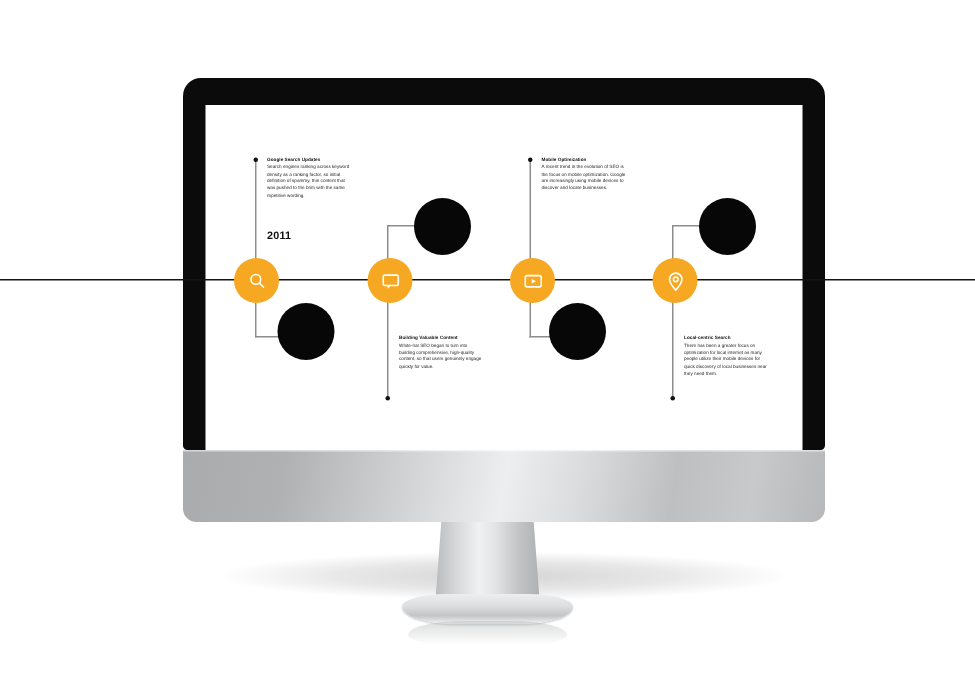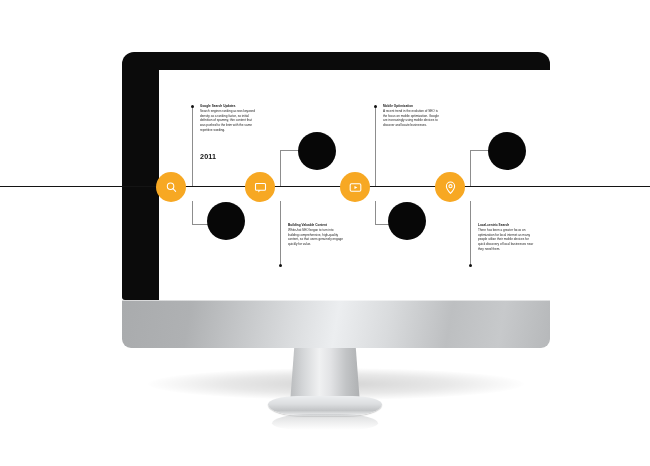--- a/index.html
+++ b/index.html
@@ -34,21 +34,20 @@
   }
 
   #screen {
     position: absolute;
     left: 137px;
     top: 70px;
     width: 398px;
     height: 230px;
     background: #ffffff;
     overflow: hidden;
-    margin-left: 22px;
   }
 
   #monitor-chin {
     position: absolute;
     left: 122px;
     top: 300px;
     width: 428px;
     height: 48px;
     border-radius: 0 0 9px 9px;
     background: linear-gradient(100deg,

